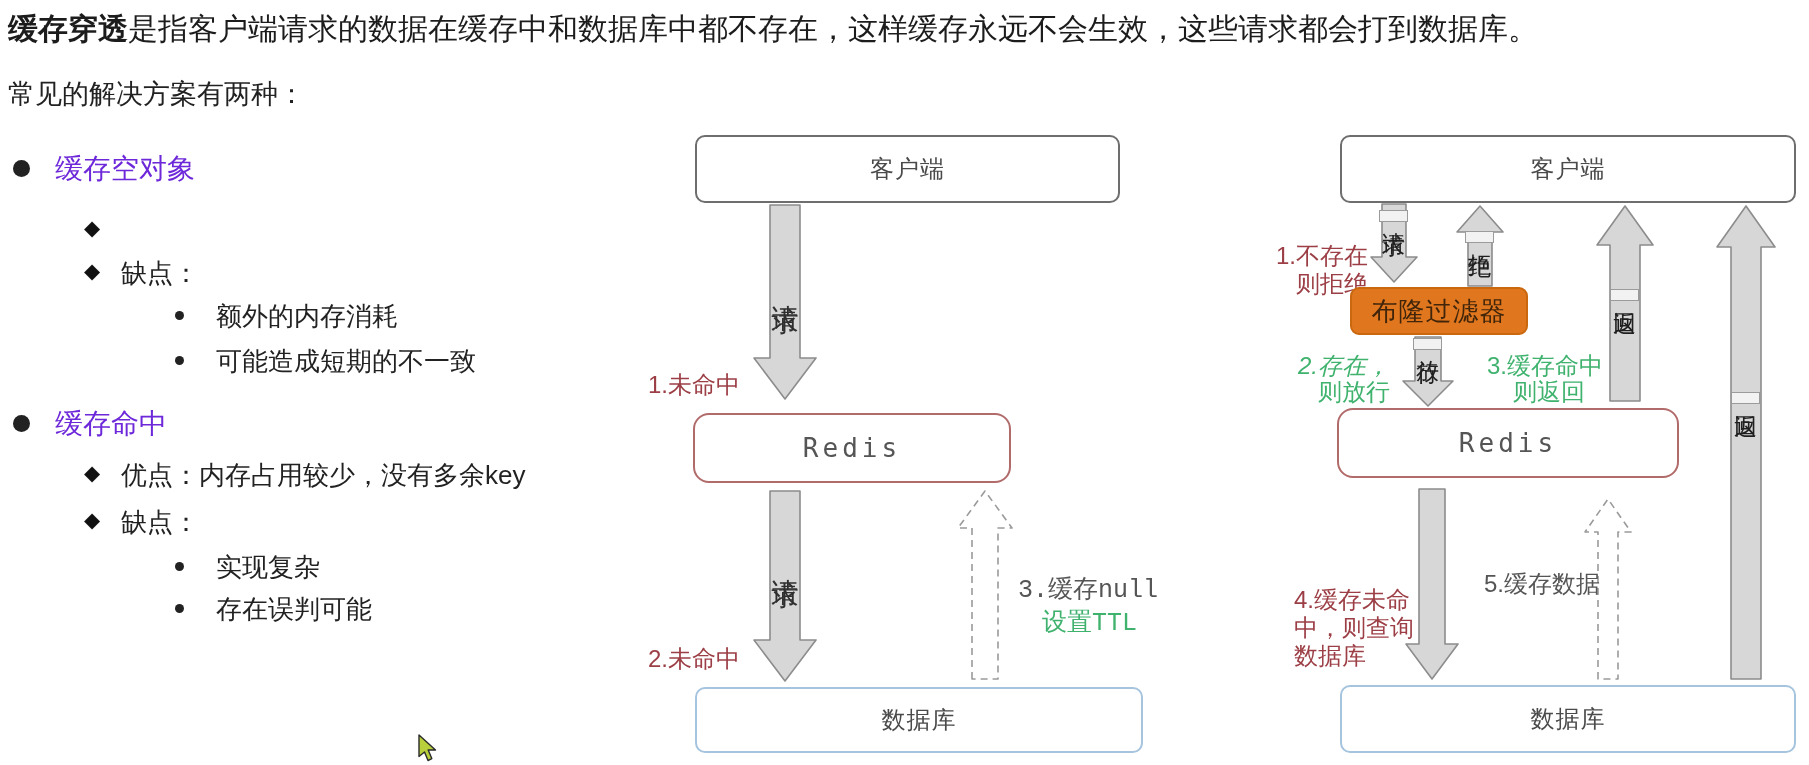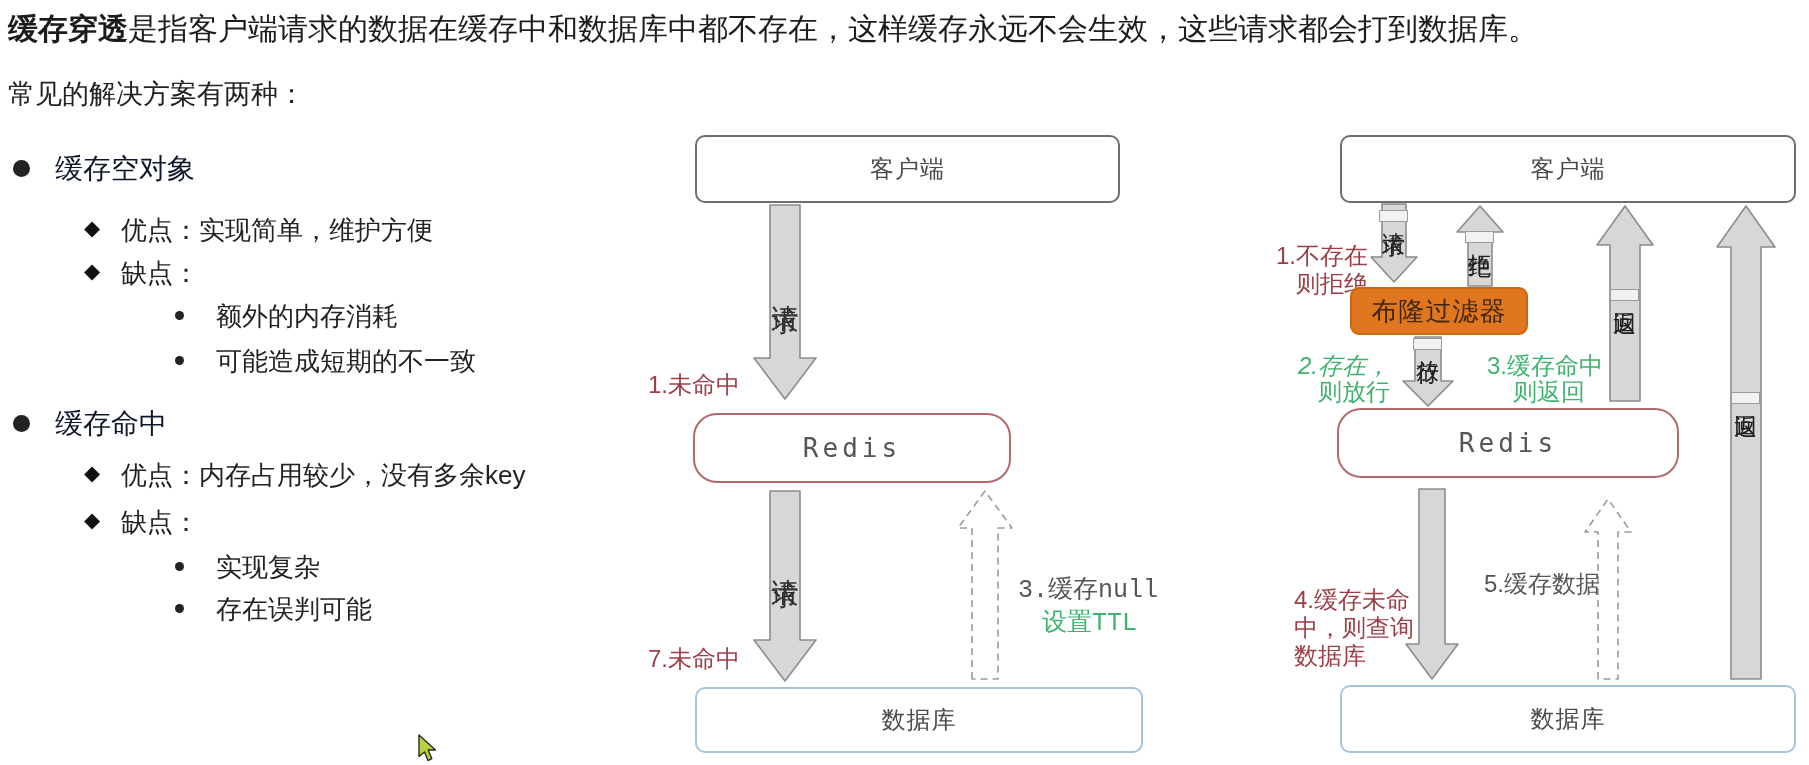--- a/index.html
+++ b/index.html
@@ -11,33 +11,33 @@
   html,body{margin:0;padding:0;}
   body{
     width:1809px;height:765px;overflow:hidden;background:#ffffff;
     font-family:"Liberation Sans","DejaVu Sans",sans-serif;color:var(--text-dark);
   }
   #stage{position:relative;width:1809px;height:765px;background:#fff;}
   .abs{position:absolute;}
   .intro1{top:8px;left:8px;font-size:30px;line-height:42px;color:#1c1c1c;white-space:nowrap;}
   .intro1 b{font-weight:700;}
   .intro2{top:76px;left:8px;font-size:27px;color:#222;}
-  .l1{font-size:28px;color:#0f172a;white-space:nowrap;}
+  .l1{font-size:28px;color:#6d28d9;white-space:nowrap;}
   .l2{font-size:26px;color:#222;white-space:nowrap;}
   .l3{font-size:26px;color:#222;white-space:nowrap;}
   .disc{width:17px;height:17px;border-radius:50%;background:#222;}
   .diamond{font-size:21px;color:#111;}
   .dot{width:9px;height:9px;border-radius:50%;background:#222;}
   .box{
     display:flex;align-items:center;justify-content:center;
     background:#fff;border-radius:10px;box-sizing:border-box;
     font-size:24px;color:#4a4a4a;letter-spacing:1px;
   }
   .box-client{border:2px solid var(--client-border);}
-  .box-redis{border:2px solid var(--redis-border);border-radius:24px;
+  .box-redis{border:2px solid var(--redis-border);border-radius:16px;
     font-family:"DejaVu Sans Mono","Liberation Mono",monospace;font-size:26px;color:#555;letter-spacing:4px;}
   .box-db{border:2px solid var(--db-border);}
   .box-bloom{
     background:var(--orange-fill);border:2px solid var(--orange-border);border-radius:9px;
     color:var(--orange-text);font-size:26px;font-weight:500;letter-spacing:1px;
   }
   .arrow-solid polygon{fill:var(--arrow-fill);stroke:var(--arrow-stroke);stroke-width:1.6;stroke-linejoin:round;}
   .arrow-dashed polygon{fill:#ffffff;stroke:#9a9a9a;stroke-width:1.6;stroke-dasharray:7 5;stroke-linejoin:round;}
   .vlabel{
     writing-mode:vertical-rl;text-orientation:upright;
@@ -62,21 +62,20 @@
 
   <div class="abs intro1">
     <b>缓存穿透</b><span>是指客户端请求的数据在缓存中和数据库中都不存在，这样缓存永远不会生效，这些请求都会打到数据库。</span>
   </div>
   <div class="abs intro2">常见的解决方案有两种：</div>
 
   <div class="abs disc" style="left:13px;top:160px;"></div>
   <div class="abs l1" style="left:55px;top:150px;">缓存空对象</div>
 
   <div class="abs diamond" style="left:84px;top:216px;">◆</div>
-  <div class="abs l2" style="left:121px;top:213px;">优点：实现简单，维护方便</div>
 
   <div class="abs diamond" style="left:84px;top:259px;">◆</div>
   <div class="abs l2" style="left:121px;top:256px;">缺点：</div>
 
   <div class="abs dot" style="left:175px;top:311px;"></div>
   <div class="abs l3" style="left:216px;top:299px;text-align:center;">额外的内存消耗</div>
 
   <div class="abs dot" style="left:175px;top:356px;"></div>
   <div class="abs l3" style="left:216px;top:344px;">可能造成短期的不一致</div>
 
@@ -106,21 +105,21 @@
   <div class="abs lbl lbl-red ralign" style="left:600px;top:369px;width:140px;">1.未命中</div>
 
   <div class="abs box box-redis" style="left:693px;top:413px;width:318px;height:70px;">
     <span>Redis</span>
   </div>
 
   <svg class="abs arrow-solid" style="left:752px;top:490px;" width="66" height="192">
     <polygon points="18,1 18,150 2,150 33,191 64,150 48,150 48,1"></polygon>
   </svg>
   <div class="abs vlabel" style="left:771px;top:557px;">请求</div>
-  <div class="abs lbl lbl-red ralign" style="left:600px;top:643px;width:140px;">7.未命中</div>
+  <div class="abs lbl lbl-red ralign" style="left:600px;top:643px;width:140px;">2.未命中</div>
 
   <svg class="abs arrow-dashed" style="left:955px;top:490px;" width="60" height="190">
     <polygon points="17,189 17,38 3,38 30,1 57,38 43,38 43,189"></polygon>
   </svg>
   <div class="abs lbl lbl-gray lbl-mono" style="left:1018px;top:572px;font-size:25px;">3.缓存null</div>
   <div class="abs lbl lbl-green lbl-mono" style="left:1042px;top:605px;font-size:25px;">设置TTL</div>
 
   <div class="abs box box-db" style="left:695px;top:687px;width:448px;height:66px;">
     <span>数据库</span>
   </div>

